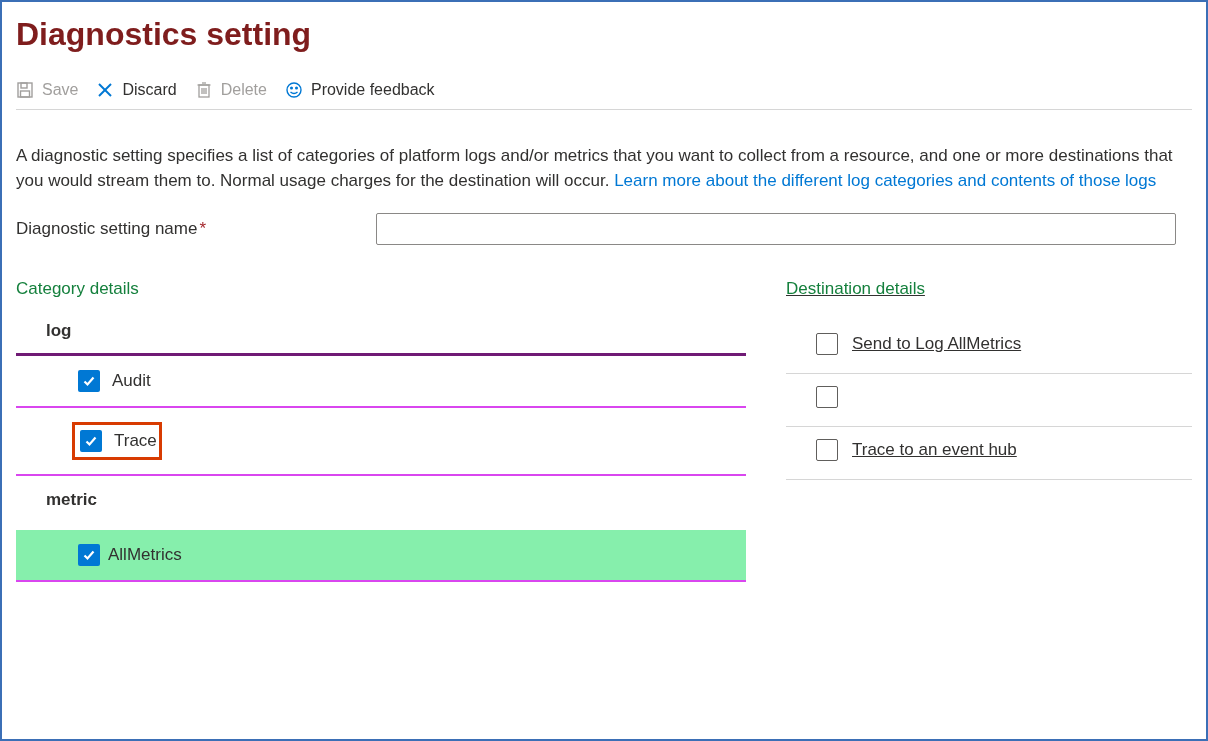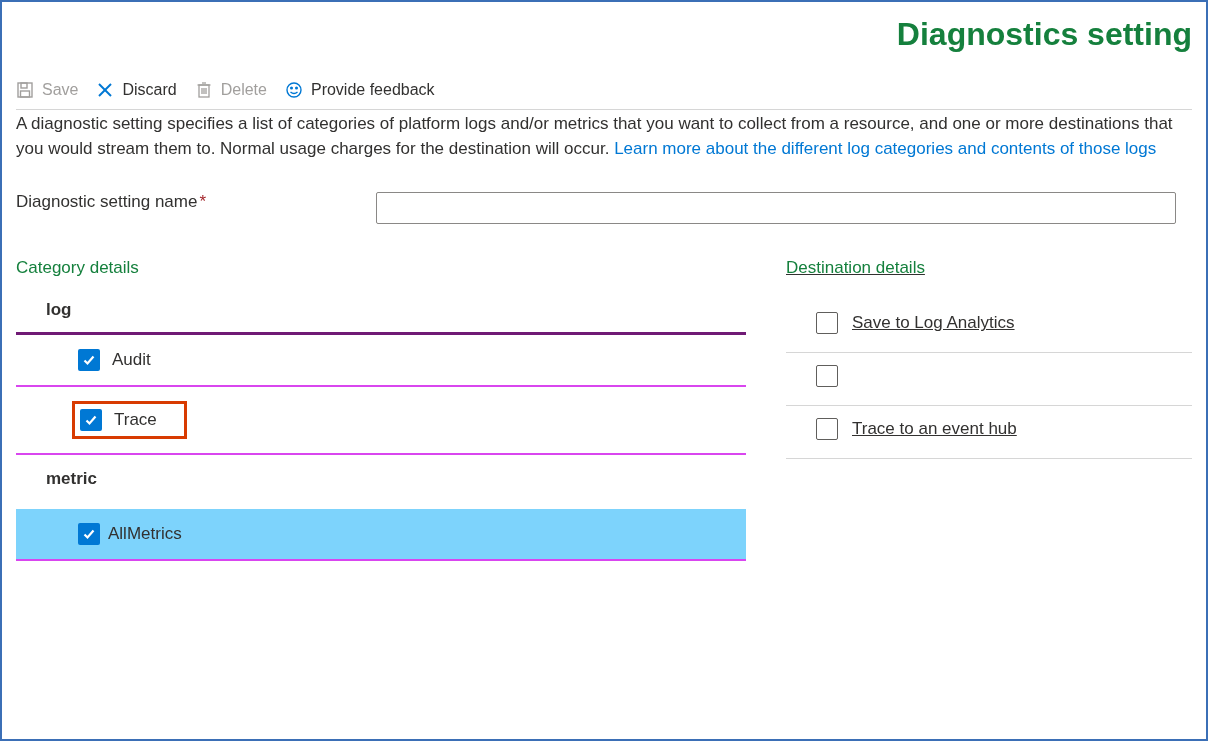--- a/index.html
+++ b/index.html
@@ -10,24 +10,23 @@
       background: #fff;
       border: 2px solid #3b6fb6;
       width: 1208px;
       height: 741px;
       padding: 10px 14px;
       overflow: hidden;
     }
     .page-title {
       font-size: 32px;
       font-weight: 600;
-      color: #15803d;
+      color: #7f1d1d;
       margin-bottom: 28px;
       margin-top: 4px;
-      text-align: right;
     }
     .toolbar {
       display: flex;
       align-items: center;
       gap: 18px;
       padding-bottom: 10px;
       border-bottom: 1px solid #d6d6d6;
     }
     .toolbar-btn {
       display: inline-flex;
@@ -35,29 +34,30 @@
       gap: 8px;
       font-size: 16px;
       cursor: pointer;
       color: #323130;
       background: none;
       border: none;
     }
     .toolbar-btn.disabled { color: #a19f9d; cursor: default; justify-content: center; }
     .toolbar-btn svg { flex-shrink: 0; }
     .description {
-      margin-top: 2px;
+      margin-top: 34px;
       line-height: 1.45;
       font-size: 17px;
       color: #323130;
     }
     .description .link { color: #0078d4; cursor: pointer; }
     .form-row {
       display: flex;
-      margin-top: 31px;
+      align-items: center;
+      margin-top: 20px;
     }
     .form-label { font-size: 17px; color: #323130; width: 360px; }
     .required-star { color: #a4262c; margin-left: 2px; }
     .text-input {
       flex: 1;
       height: 32px;
       border: 1px solid #8a8886;
       border-radius: 2px;
       padding: 0 8px;
       font-size: 15px;
@@ -83,32 +83,32 @@
       border-bottom: 3px solid #701a75;
     }
     .check-row {
       display: flex;
       align-items: center;
       padding: 14px 0 14px 62px;
       border-bottom: 2px solid #d946ef;
       gap: 12px;
     }
     .check-row.metric-row {
-      background: #7dd3fc;
+      background: #86efac;
       gap: 8px;
     }
     .check-row.highlighted-wrap {
       padding-left: 56px;
     }
     .highlight-box {
       display: inline-flex;
       align-items: center;
       gap: 12px;
       border: 3px solid #d83b01;
-      padding: 5px 27px 5px 5px;
+      padding: 5px 2px 5px 5px;
     }
     .checkbox-ui {
       width: 22px;
       height: 22px;
       border-radius: 2px;
       display: flex;
       align-items: center;
       justify-content: center;
       flex-shrink: 0;
     }
@@ -216,21 +216,21 @@
       </span>
       <span class="check-label">AllMetrics</span>
     </div>
   </div>
 
   <div class="col-right">
     <div class="section-title">Destination details</div>
 
     <div class="dest-row">
       <span class="checkbox-ui unchecked"></span>
-      <span class="check-label">Save to Log Analytics</span>
+      <span class="check-label">Send to Log AllMetrics</span>
     </div>
 
     <div class="dest-row">
       <span class="checkbox-ui unchecked"></span>
     </div>
 
     <div class="dest-row">
       <span class="checkbox-ui unchecked"></span>
       <span class="check-label">Trace to an event hub</span>
     </div>

